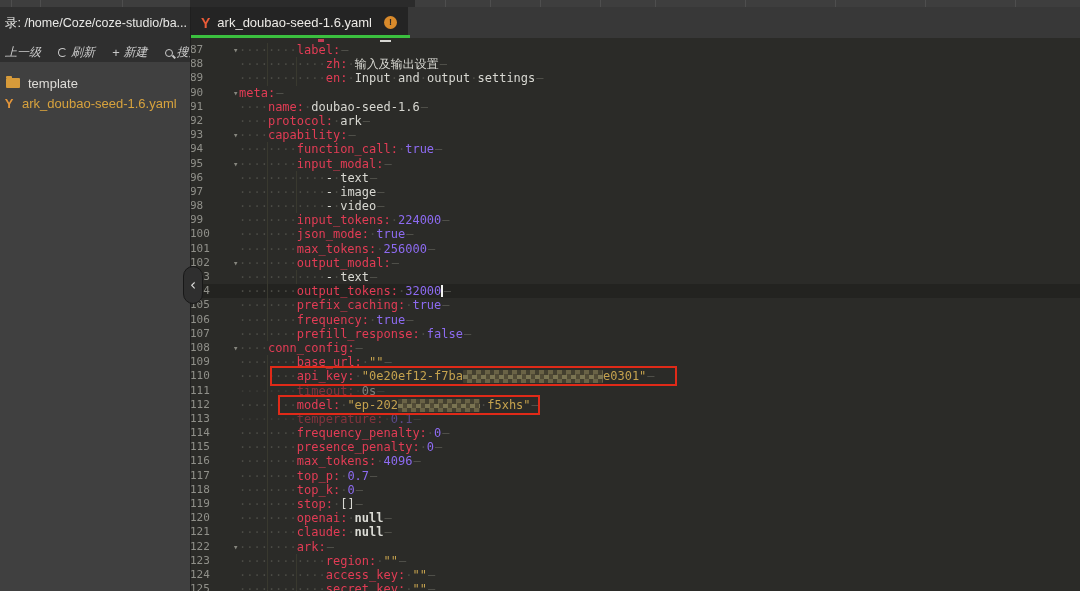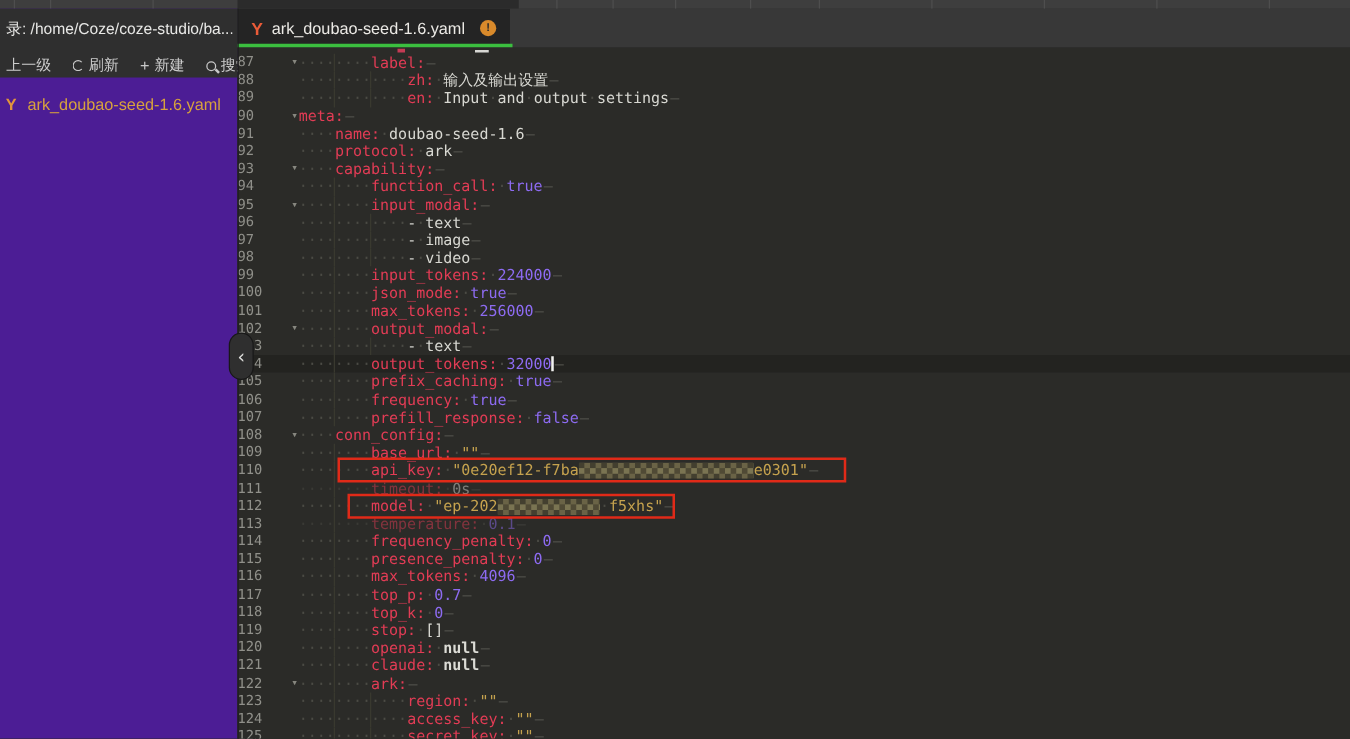--- a/index.html
+++ b/index.html
@@ -6,24 +6,24 @@
   html,body { width:1080px; height:591px; overflow:hidden; background:#2b2b28;
               font-family:"Liberation Sans", sans-serif; }
   #stage { position:relative; width:1080px; height:591px; }
 
   
   .topstrip { position:absolute; left:0; top:0; width:1080px; height:7px; background:#3e3e3e; }
   .topstrip .darkzone { position:absolute; left:190px; top:0; width:225px; height:7px; background:#2b2b2b; }
   .topstrip .sep { position:absolute; top:0; width:1px; height:7px; background:#4e4e4e; }
 
   
-  .sidebar { position:absolute; left:0; top:7px; width:190px; height:584px; background:#4c1d95; }
+  .sidebar { position:absolute; left:0; top:7px; width:190px; height:584px; background:#404040; }
   .side-head { background:#2f2f2f; padding:6px 4px 4px 4px; height:55px; }
   .path-row { color:#e8e8e6; font-size:12.5px; white-space:nowrap; overflow:hidden; padding:2px 0 6px 1px; }
-  .toolbar { display:flex; align-items:flex-start; color:#cccccc; font-size:12px; padding-top:6px; }
+  .toolbar { display:flex; align-items:flex-start; color:#cccccc; font-size:12px; padding-top:6px;font-style:italic; }
   .tool { display:flex; align-items:center; gap:4px; cursor:default; margin-right:17px; white-space:nowrap; }
   .tool:first-child { margin-left:1px; }
   .ic-refresh { width:9px; height:9px; border:1.5px solid #c9c9c9; border-radius:50%;
                 border-right-color:transparent; display:inline-block; }
   .ic-plus { font-size:13px; color:#c9c9c9; line-height:10px; }
   .ic-search { width:8px; height:8px; border:1.5px solid #c9c9c9; border-radius:50%;
                display:inline-block; position:relative; }
   .ic-search::after { content:""; position:absolute; left:6px; top:6px; width:4px; height:1.5px;
                       background:#c9c9c9; transform:rotate(45deg); }
   .side-files { padding-top:11px; }
@@ -129,20 +129,24 @@
           <span class="ic-plus">+</span>
           <span>新建</span>
         </span>
         <span class="tool">
           <span class="ic-search"></span>
           <span>搜索</span>
         </span>
       </div>
     </div>
     <div class="side-files">
+      <div class="file-row">
+        <span class="folder-ic"></span>
+        <span>template</span>
+      </div>
       <div class="file-row active">
         <span class="yaml-ic">Y</span>
         <span>ark_doubao-seed-1.6.yaml</span>
       </div>
     </div>
   </div>
 
   <div class="tabbar">
     <div class="tab">
       <span class="yaml-ic">Y</span>

